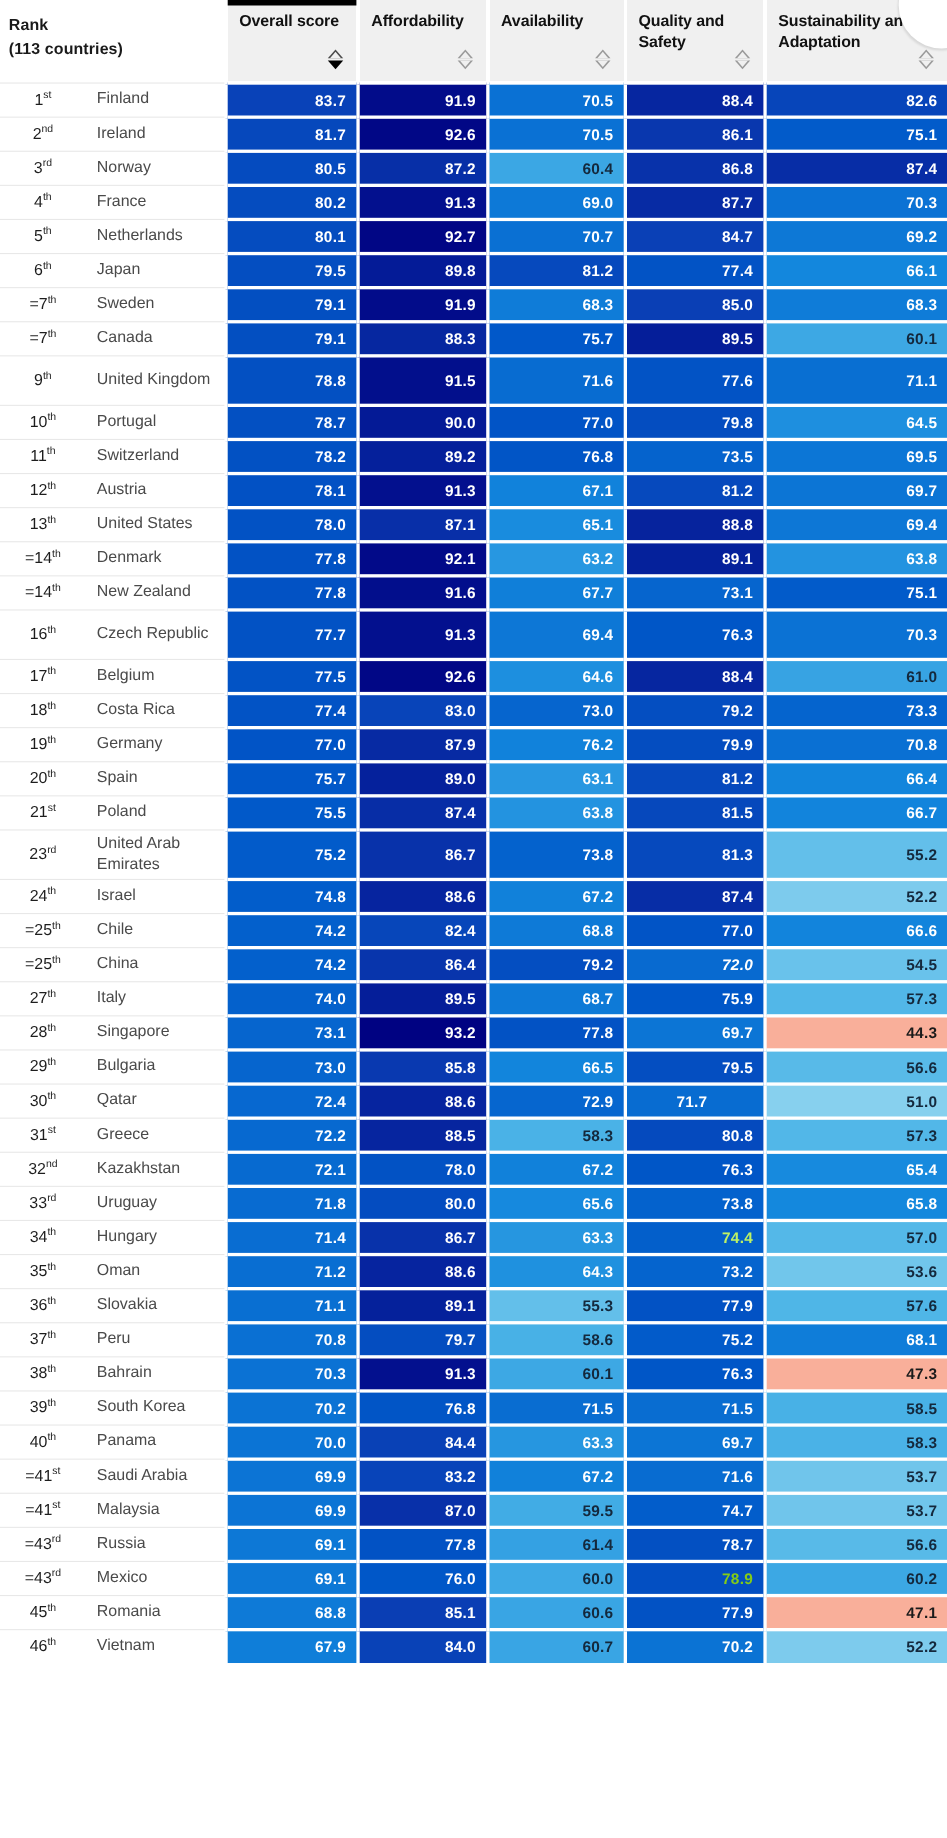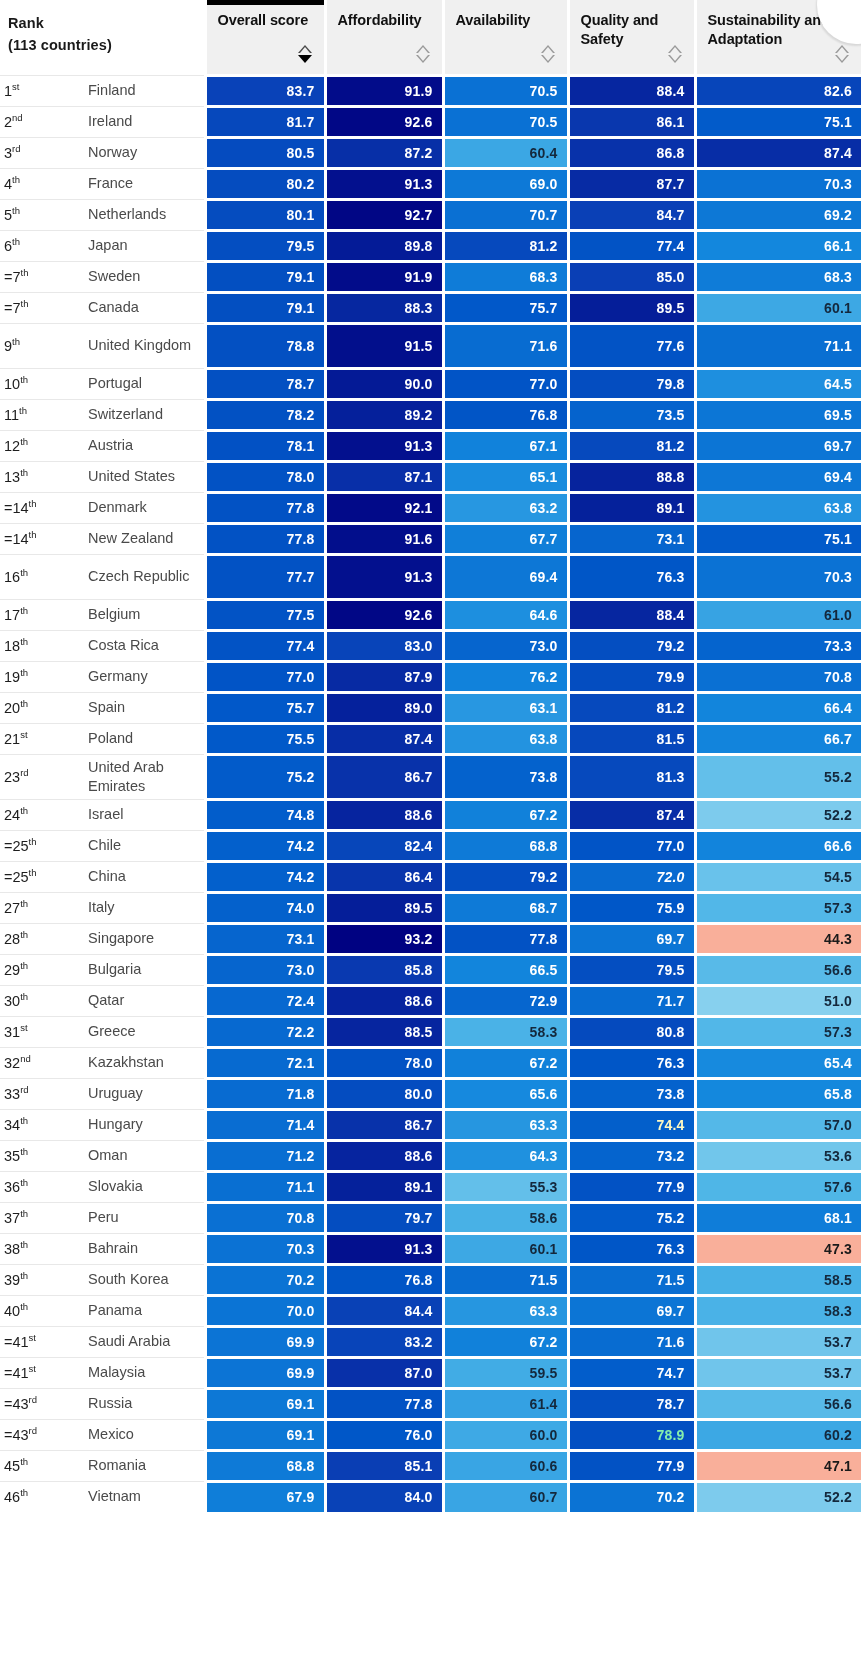--- a/index.html
+++ b/index.html
@@ -140,21 +140,21 @@
     padding: 0;
   }
   .rank-inner {
     display: flex;
     align-items: center;
     height: 100%;
     padding: 0 0 0 4px;
   }
   .rank-num {
     width: 84px;
-    text-align: left;
+    text-align: center;
     font-size: 14.5px;
     color: #1d1d1d;
     padding-right: 14px;
     white-space: nowrap;
     flex: 0 0 auto;
   }
   .rank-num sup {
     font-size: 9.5px;
     vertical-align: super;
     line-height: 0;
@@ -622,21 +622,21 @@
         <tr>
           <td class="rank-cell">
             <div class="rank-inner">
               <span class="rank-num">30<sup>th</sup></span>
               <span class="country">Qatar</span>
             </div>
           </td>
           <td class="score-cell c1" style="background: rgb(7, 104, 208); color: rgb(255, 255, 255);">72.4</td>
           <td class="score-cell c2" style="background: rgb(6, 36, 159); color: rgb(255, 255, 255);">88.6</td>
           <td class="score-cell c3" style="background: rgb(6, 102, 207); color: rgb(255, 255, 255);">72.9</td>
-          <td class="score-cell c4" style="background: rgb(8, 108, 209); color: rgb(255, 255, 255);">71.7</td>
+          <td class="score-cell c4" style="background: rgb(8, 108, 209); color: rgb(255, 255, 255); text-align: center;">71.7</td>
           <td class="score-cell c5" style="background: rgb(135, 208, 238); color: rgb(20, 40, 60);">51.0</td>
         </tr>
         <tr>
           <td class="rank-cell">
             <div class="rank-inner">
               <span class="rank-num">31<sup>st</sup></span>
               <span class="country">Greece</span>
             </div>
           </td>
           <td class="score-cell c1" style="background: rgb(7, 105, 208); color: rgb(255, 255, 255);">72.2</td>
@@ -674,21 +674,21 @@
         <tr>
           <td class="rank-cell">
             <div class="rank-inner">
               <span class="rank-num">34<sup>th</sup></span>
               <span class="country">Hungary</span>
             </div>
           </td>
           <td class="score-cell c1" style="background: rgb(9, 109, 210); color: rgb(255, 255, 255);">71.4</td>
           <td class="score-cell c2" style="background: rgb(8, 50, 170); color: rgb(255, 255, 255);">86.7</td>
           <td class="score-cell c3" style="background: rgb(38, 150, 224); color: rgb(255, 255, 255);">63.3</td>
-          <td class="score-cell c4" style="background: rgb(3, 95, 203); color: #fef9c3; padding-left: 24px;">74.4</td>
+          <td class="score-cell c4" style="background: rgb(3, 95, 203); color: #bef264; padding-left: 24px;">74.4</td>
           <td class="score-cell c5" style="background: rgb(84, 184, 232); color: rgb(20, 40, 60);">57.0</td>
         </tr>
         <tr>
           <td class="rank-cell">
             <div class="rank-inner">
               <span class="rank-num">35<sup>th</sup></span>
               <span class="country">Oman</span>
             </div>
           </td>
           <td class="score-cell c1" style="background: rgb(9, 110, 210); color: rgb(255, 255, 255);">71.2</td>
@@ -804,21 +804,21 @@
         <tr>
           <td class="rank-cell">
             <div class="rank-inner">
               <span class="rank-num">=43<sup>rd</sup></span>
               <span class="country">Mexico</span>
             </div>
           </td>
           <td class="score-cell c1" style="background: rgb(13, 120, 214); color: rgb(255, 255, 255);">69.1</td>
           <td class="score-cell c2" style="background: rgb(0, 87, 200); color: rgb(255, 255, 255);">76.0</td>
           <td class="score-cell c3" style="background: rgb(62, 169, 229); color: rgb(20, 40, 60);">60.0</td>
-          <td class="score-cell c4" style="background: rgb(3, 79, 194); color: #86efac;">78.9</td>
+          <td class="score-cell c4" style="background: rgb(3, 79, 194); color: #84cc16;">78.9</td>
           <td class="score-cell c5" style="background: rgb(60, 168, 228); color: rgb(20, 40, 60);">60.2</td>
         </tr>
         <tr>
           <td class="rank-cell">
             <div class="rank-inner">
               <span class="rank-num">45<sup>th</sup></span>
               <span class="country">Romania</span>
             </div>
           </td>
           <td class="score-cell c1" style="background: rgb(14, 122, 215); color: rgb(255, 255, 255);">68.8</td>

